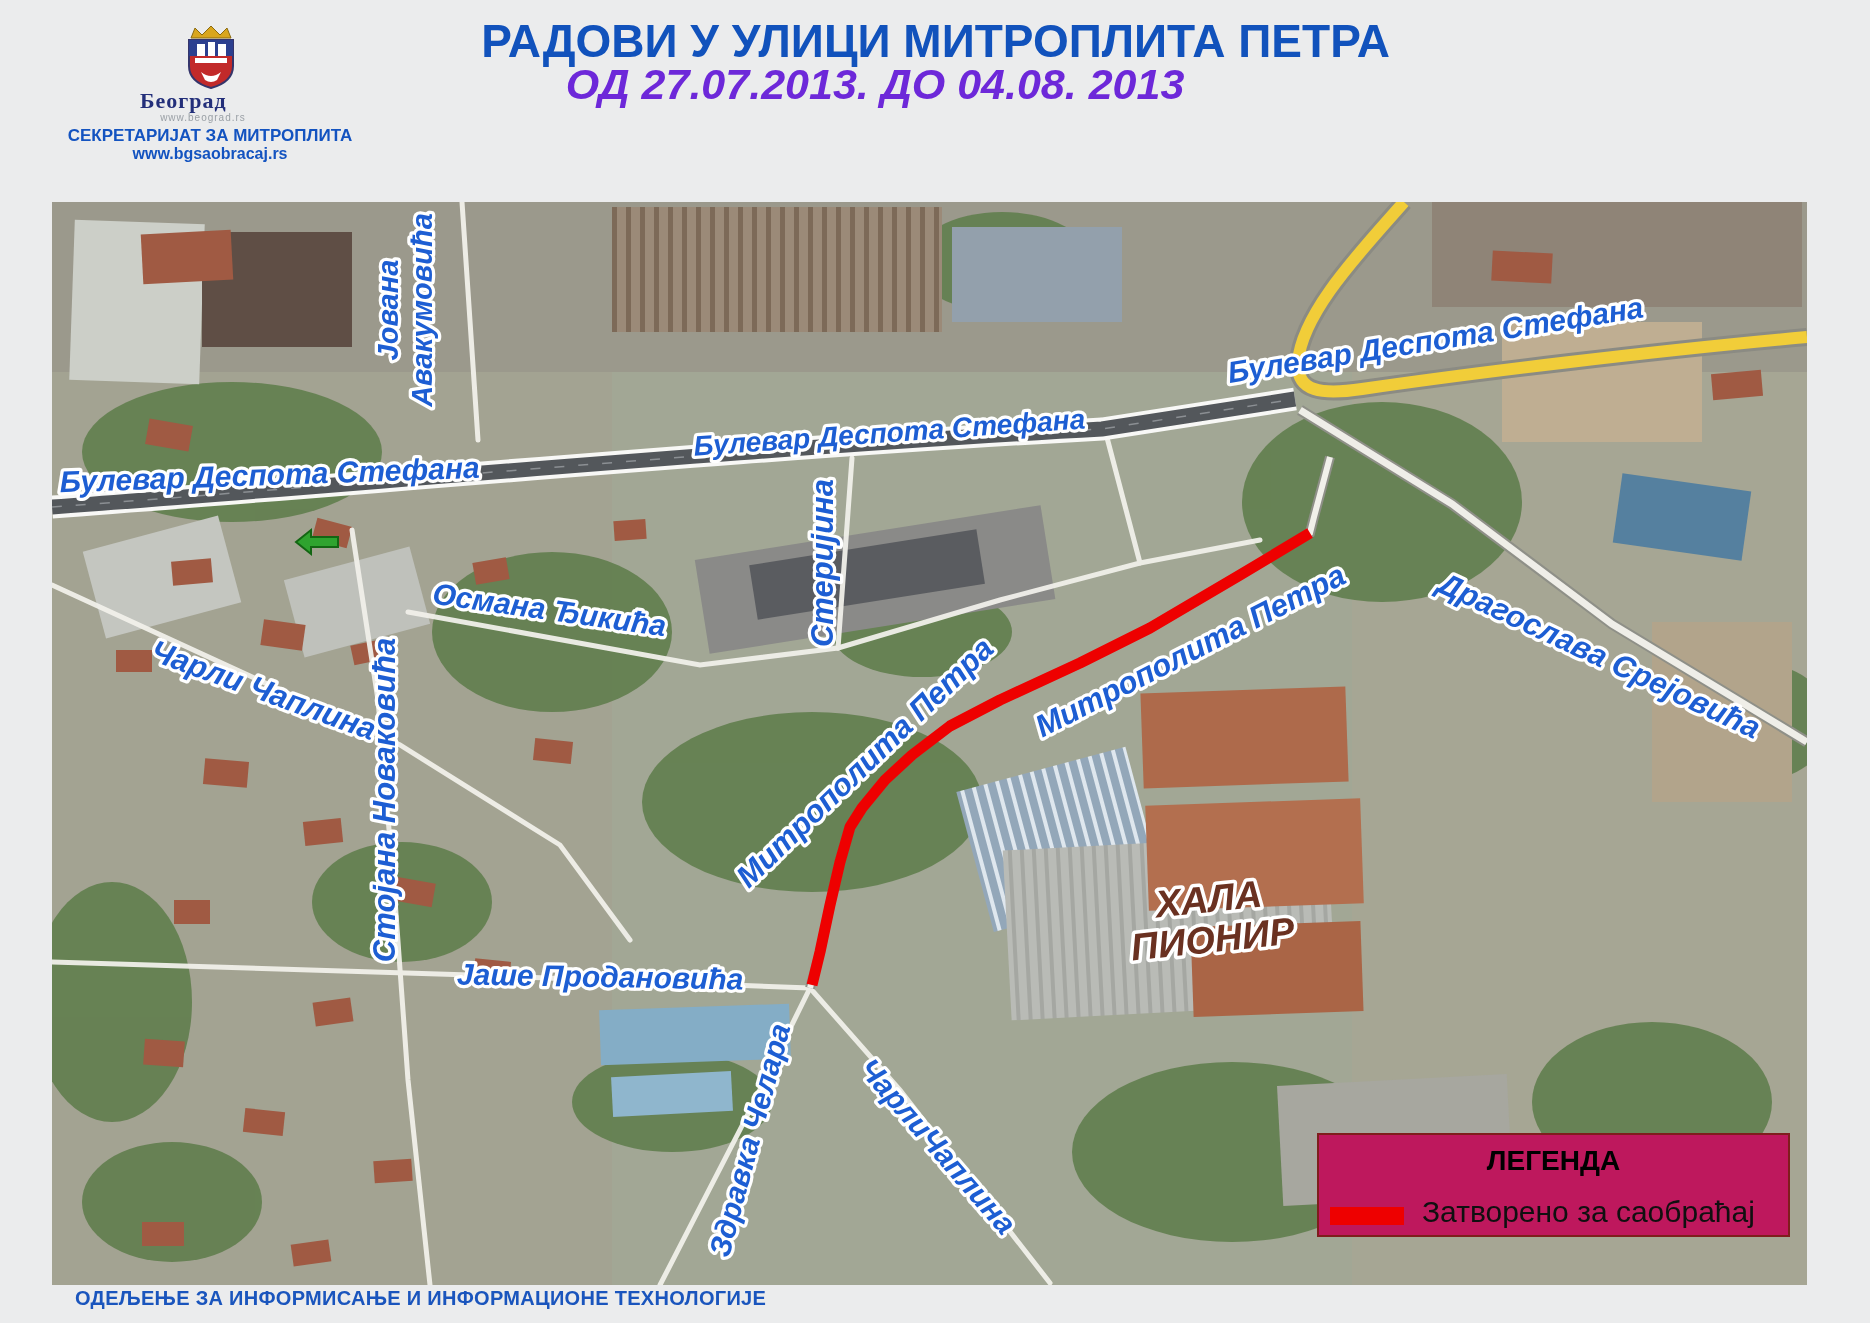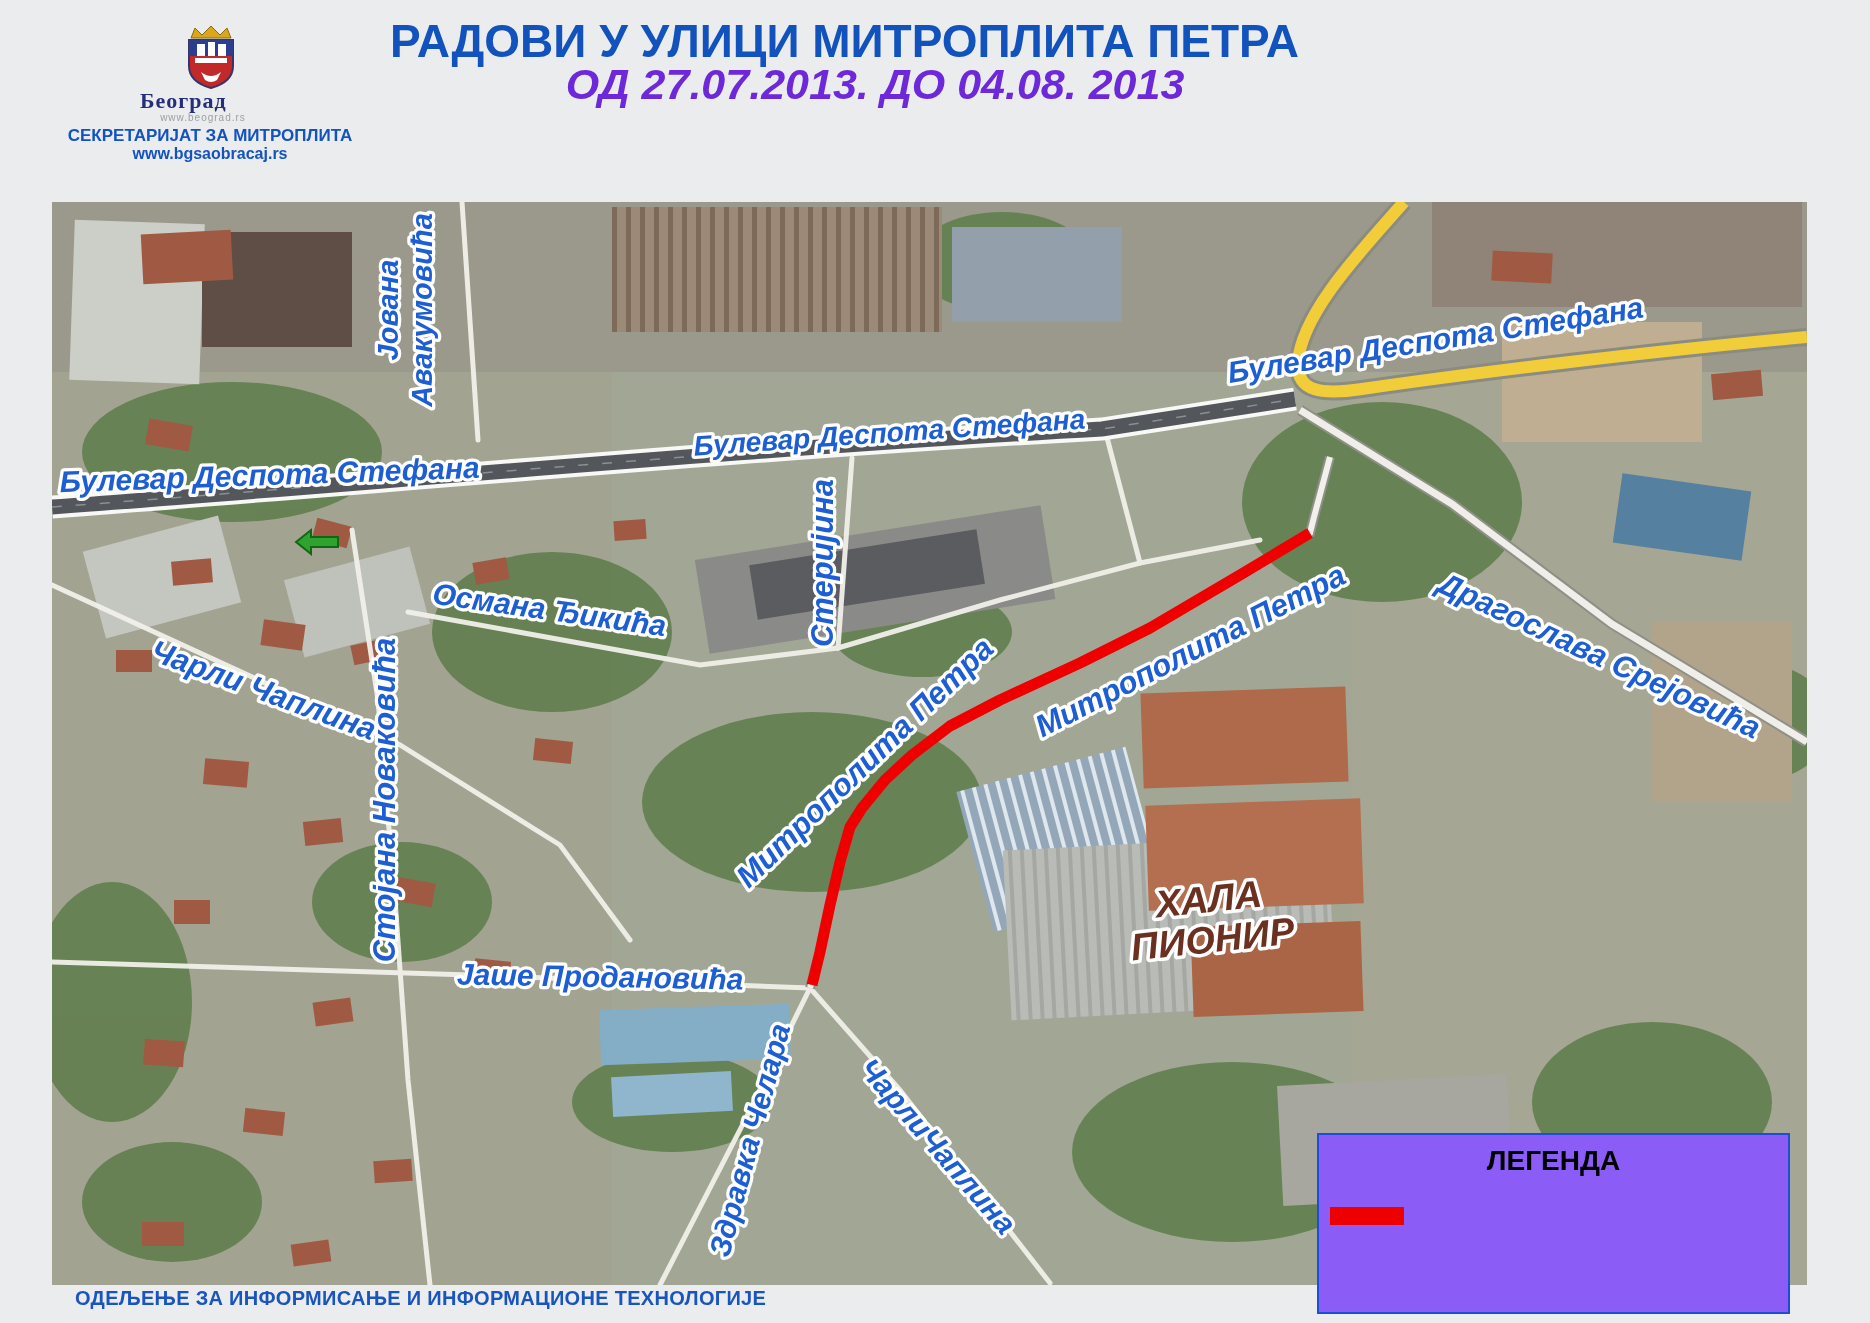--- a/index.html
+++ b/index.html
@@ -7,25 +7,25 @@
     width:1870px;height:1323px;position:relative;overflow:hidden;
     background:#ebeced;font-family:"Liberation Sans",sans-serif;
   }
   .abs{position:absolute;}
   
   .city-name{left:140px;top:88px;width:142px;
     font-family:"Liberation Serif",serif;font-weight:bold;font-size:22px;color:#232f7a;letter-spacing:1px;}
   .city-url{left:132px;top:112px;width:142px;text-align:center;font-size:10px;color:#9aa0a6;letter-spacing:1px;}
   .secretariat{left:60px;top:126px;width:300px;text-align:center;font-weight:bold;font-size:17px;color:#1353c0;}
   .secretariat-url{left:60px;top:145px;width:300px;text-align:center;font-weight:bold;font-size:16px;color:#1353c0;}
-  .title1{left:390px;top:14px;width:1000px;text-align:left;font-weight:bold;font-size:46px;color:#1152bc;}
+  .title1{left:390px;top:14px;width:1000px;text-align:right;font-weight:bold;font-size:46px;color:#1152bc;}
   .title2{left:390px;top:60px;width:970px;text-align:center;font-weight:bold;font-style:italic;font-size:43px;color:#6d28d9;}
   
-  .legend{left:1317px;top:1133px;width:473px;height:181px;background:#8b5cf6;
-    border:2px solid #1d4ed8;box-sizing:border-box;z-index:5;}
+  .legend{left:1317px;top:1133px;width:473px;height:104px;background:#be185d;
+    border:2px solid #7f1d1d;box-sizing:border-box;z-index:5;}
   .legend-title{position:absolute;left:0;top:10px;width:100%;text-align:center;
     font-weight:bold;font-size:28px;color:#000;}
   .legend-swatch{position:absolute;left:11px;top:72px;width:74px;height:18px;background:#ee0000;}
   .legend-label{position:absolute;left:103px;top:60px;font-size:30px;color:#101010;}
   
   .footer-text{left:75px;top:1287px;font-weight:bold;font-size:20px;color:#1a55bd;letter-spacing:.3px;}
   svg text{font-family:"Liberation Sans",sans-serif;}
   .street-label{font-weight:bold;font-style:italic;fill:#1d5ed3;stroke:#ffffff;stroke-width:6.5px;
     paint-order:stroke;stroke-linejoin:round;text-anchor:middle;}
   .poi-label{font-weight:bold;font-style:italic;fill:#6a3121;stroke:#ffffff;stroke-width:7px;
@@ -207,15 +207,16 @@
 
   <g>
     <text class="poi-label" x="1158" y="710" transform="rotate(-6 1158 710)">ХАЛА</text>
     <text class="poi-label" x="1162" y="750" transform="rotate(-6 1162 750)">ПИОНИР</text>
   </g>
 </svg>
 
 <div class="abs legend">
   <div class="legend-title">ЛЕГЕНДА</div>
   <div class="legend-swatch"></div>
+  <div class="legend-label">Затворено за саобраћај</div>
 </div>
 
 <div class="abs footer-text">ОДЕЉЕЊЕ ЗА ИНФОРМИСАЊЕ И ИНФОРМАЦИОНЕ ТЕХНОЛОГИЈЕ</div>
 
 </body></html>

